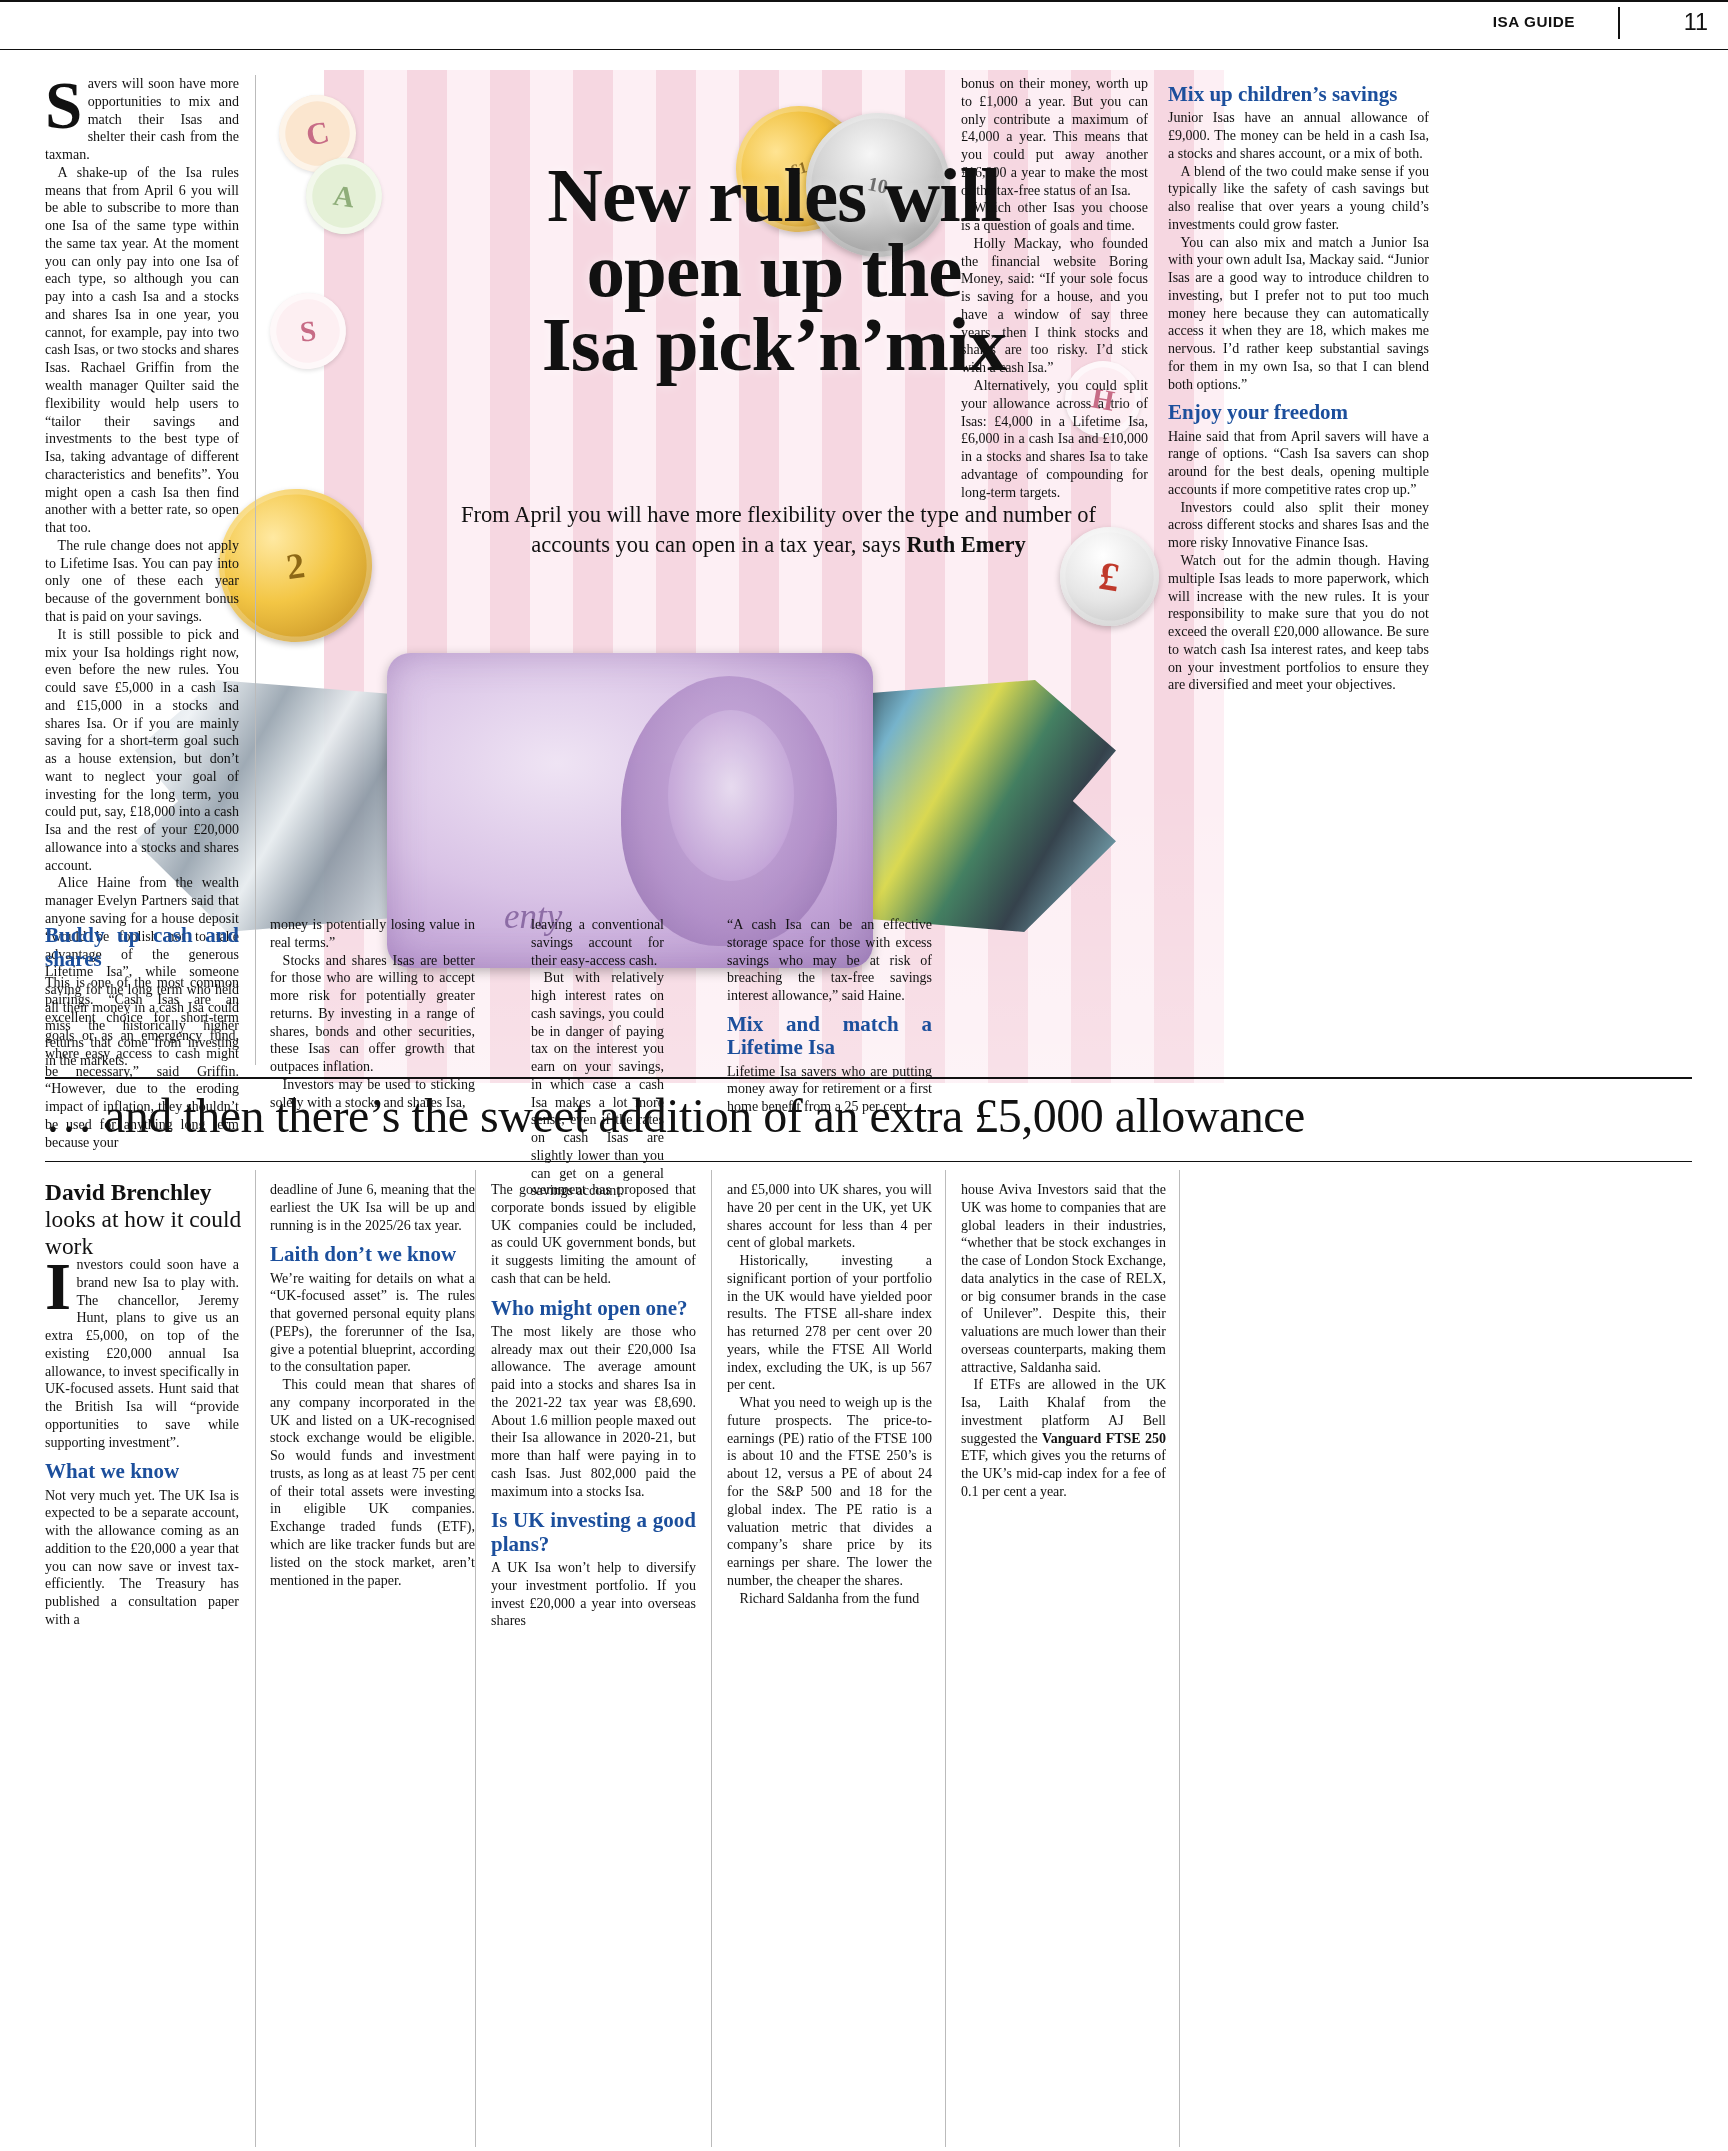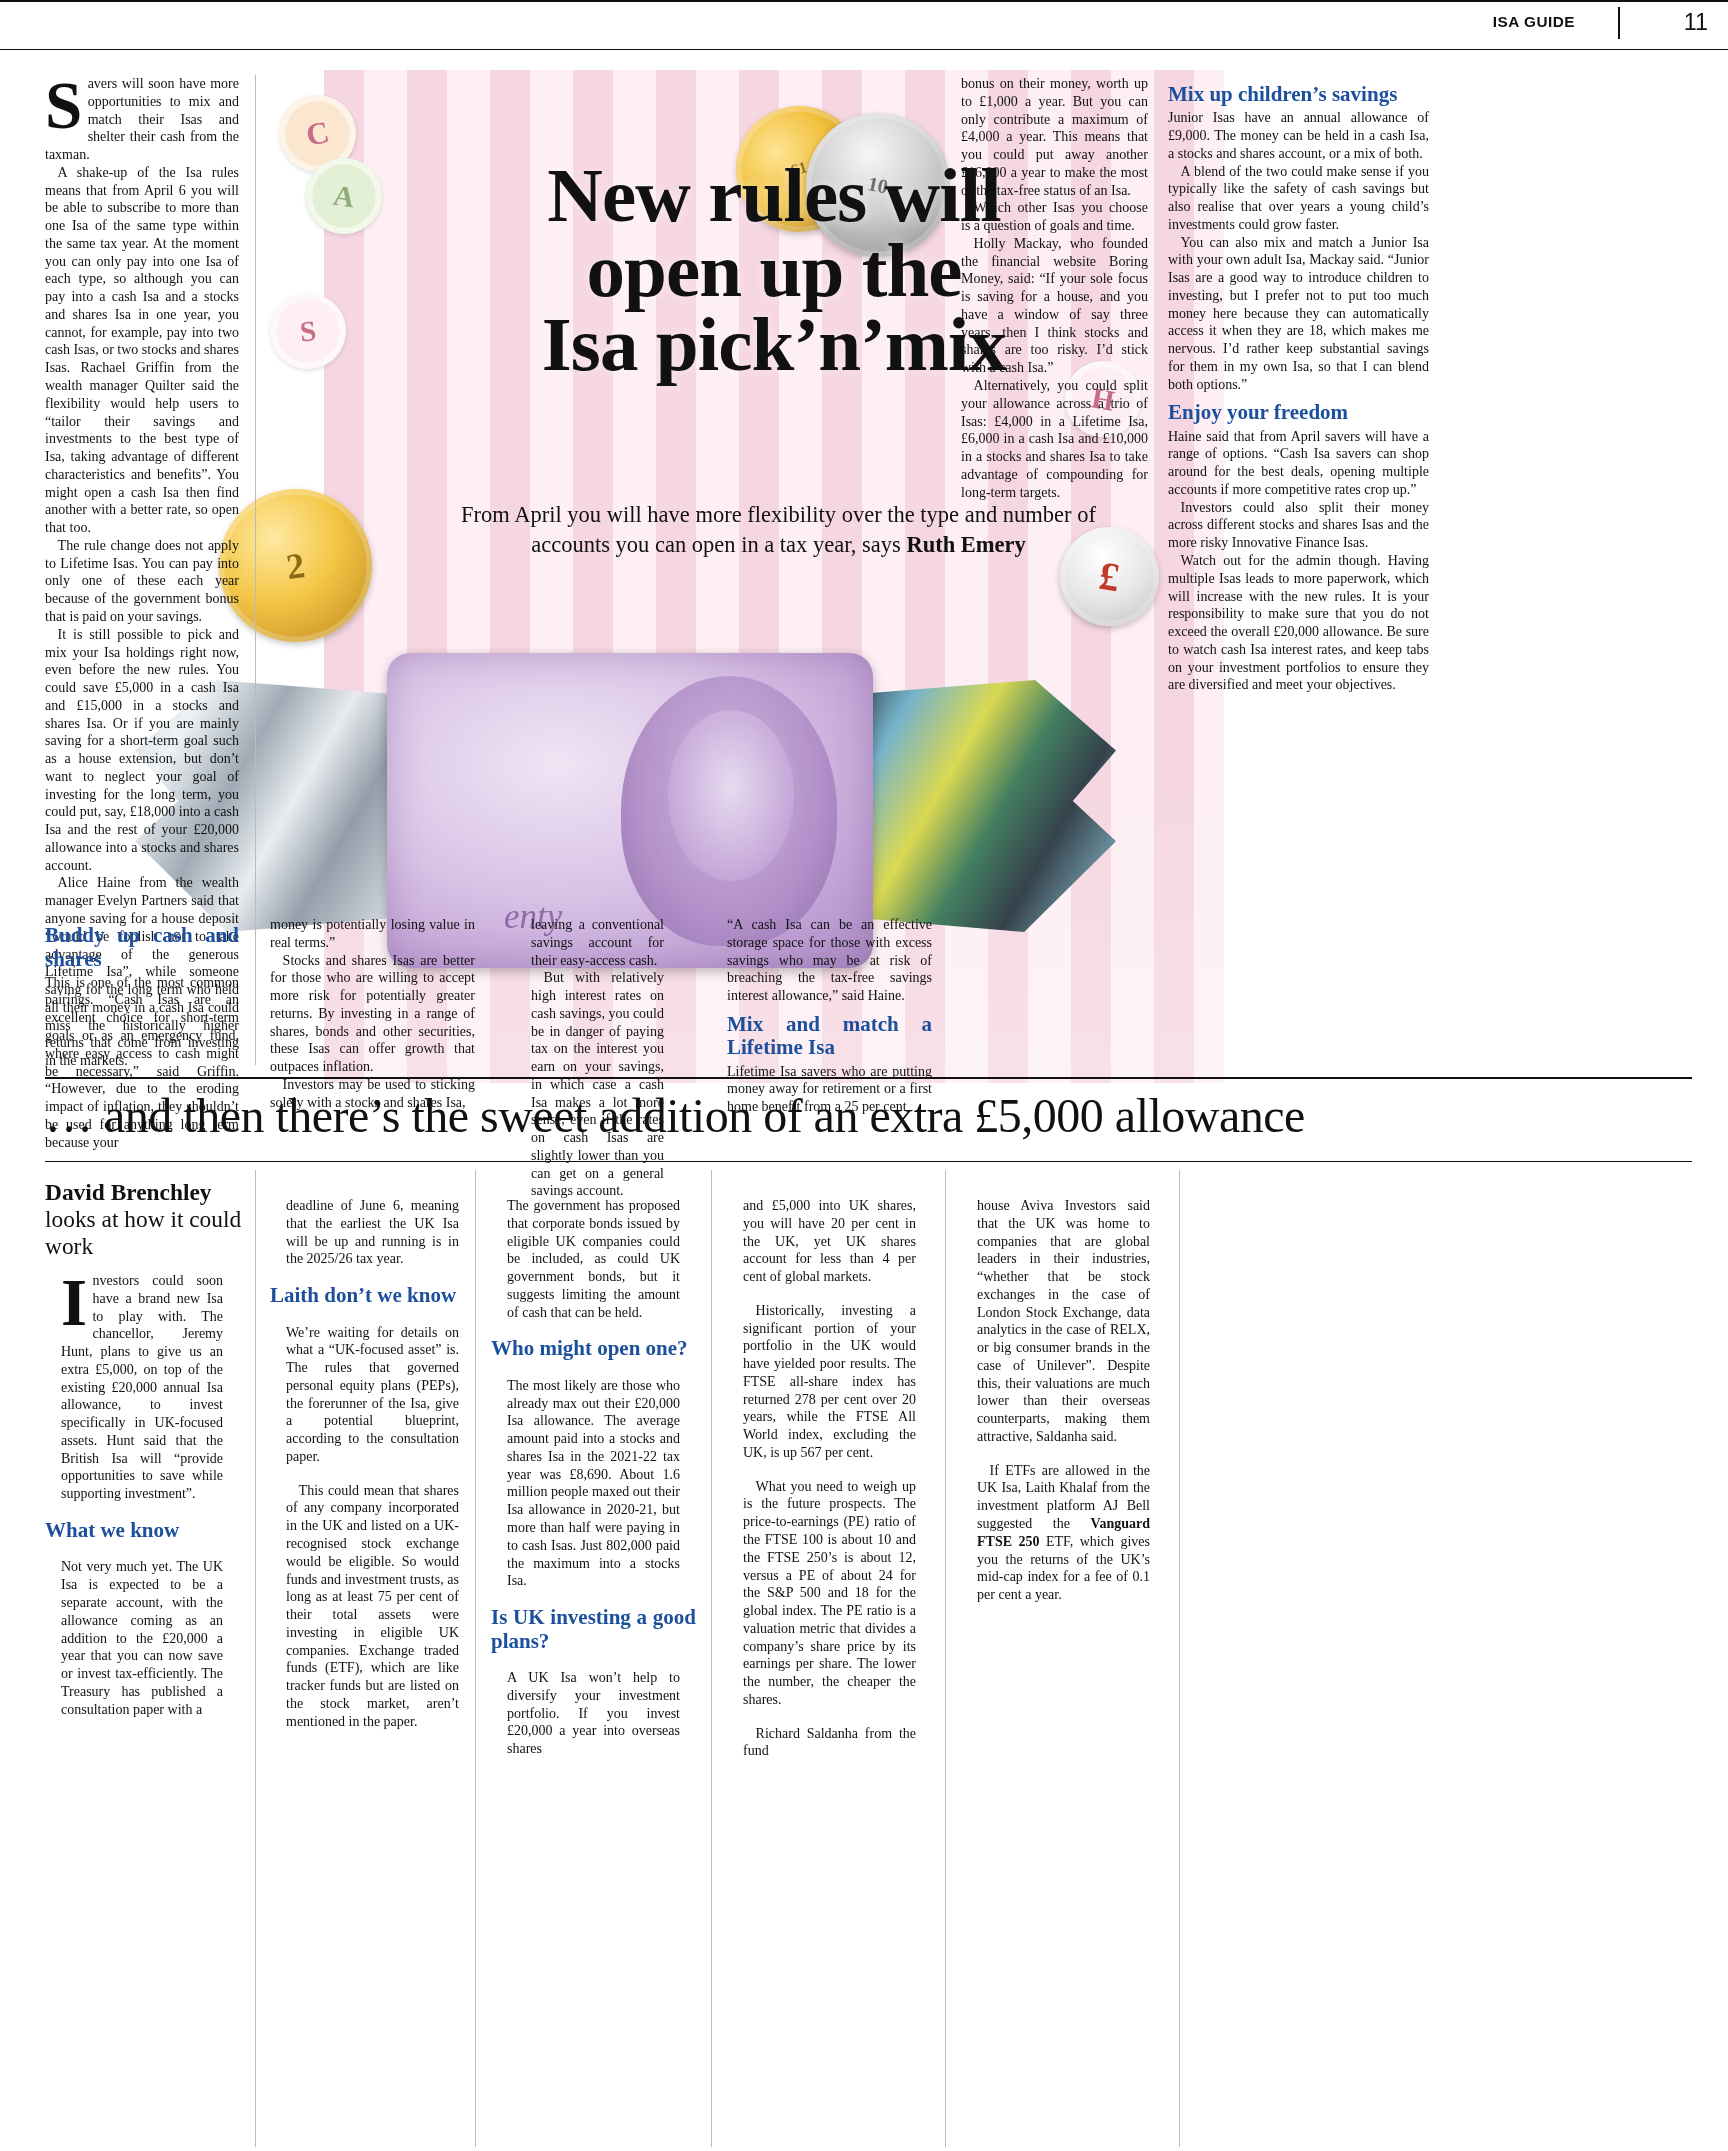--- a/index.html
+++ b/index.html
@@ -151,21 +151,21 @@
   }
   .bottom-rule2 { position:absolute; left:45px; top:1161px; width:1647px; height:0.9px; background:#111; }
 
   .byline {
     position:absolute; left:45px; top:1179px; width:212px;
     font-size:23.4px; line-height:1.16; color:#111;
   }
   .byline b { font-weight:bold; }
 
   .bcol { position:absolute; font-size:14px; line-height:1.27; text-align:justify; }
-  .bcol p { margin:16px; text-indent:12.6px; }
+  .bcol p { margin:0; text-indent:12.6px; }
   .bcol p.first { text-indent:0; }
   .bcol .subhead { margin:9px 0 2.7px 0; }
 </style>
 </head>
 <body>
 
 <div class="masthead">
   <div class="masthead-rule-top"></div>
   <div class="guide-tag">ISA GUIDE</div>
   <div class="guide-divider"></div>

